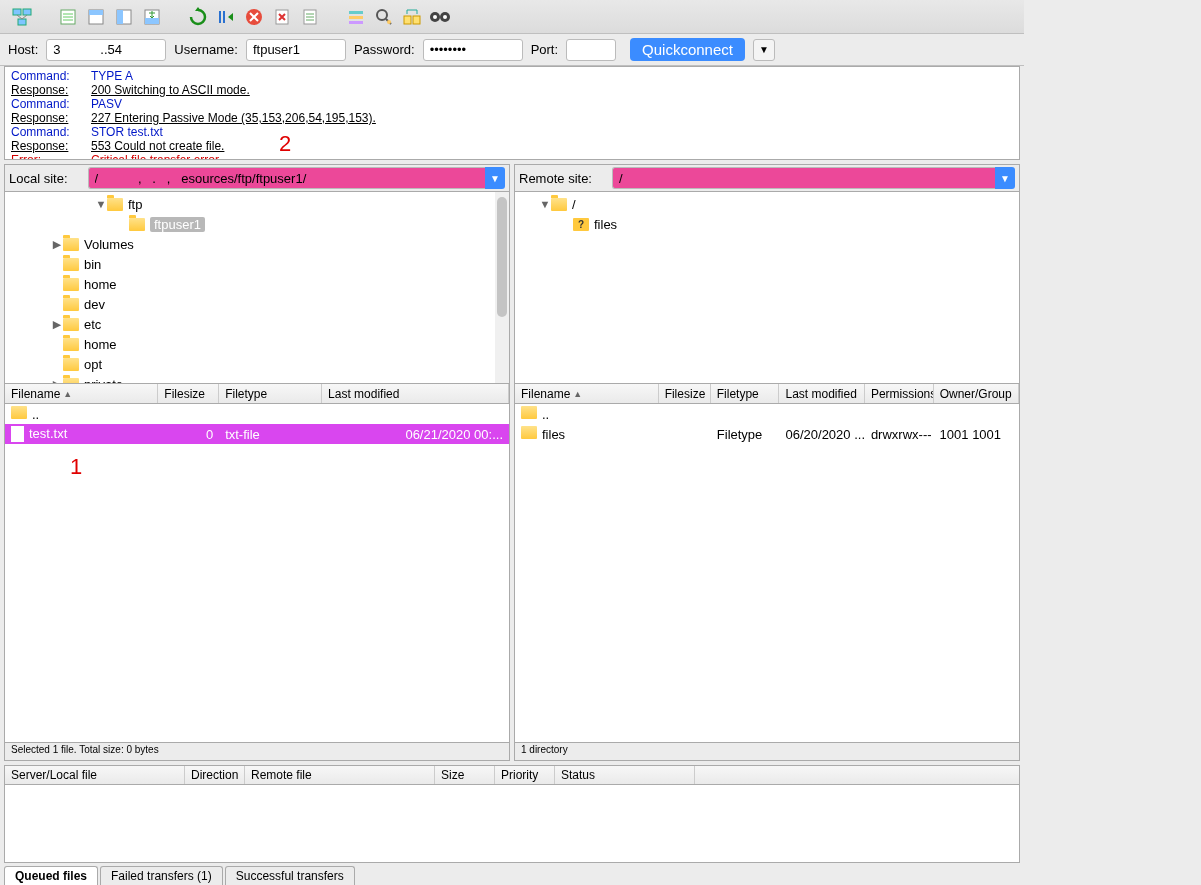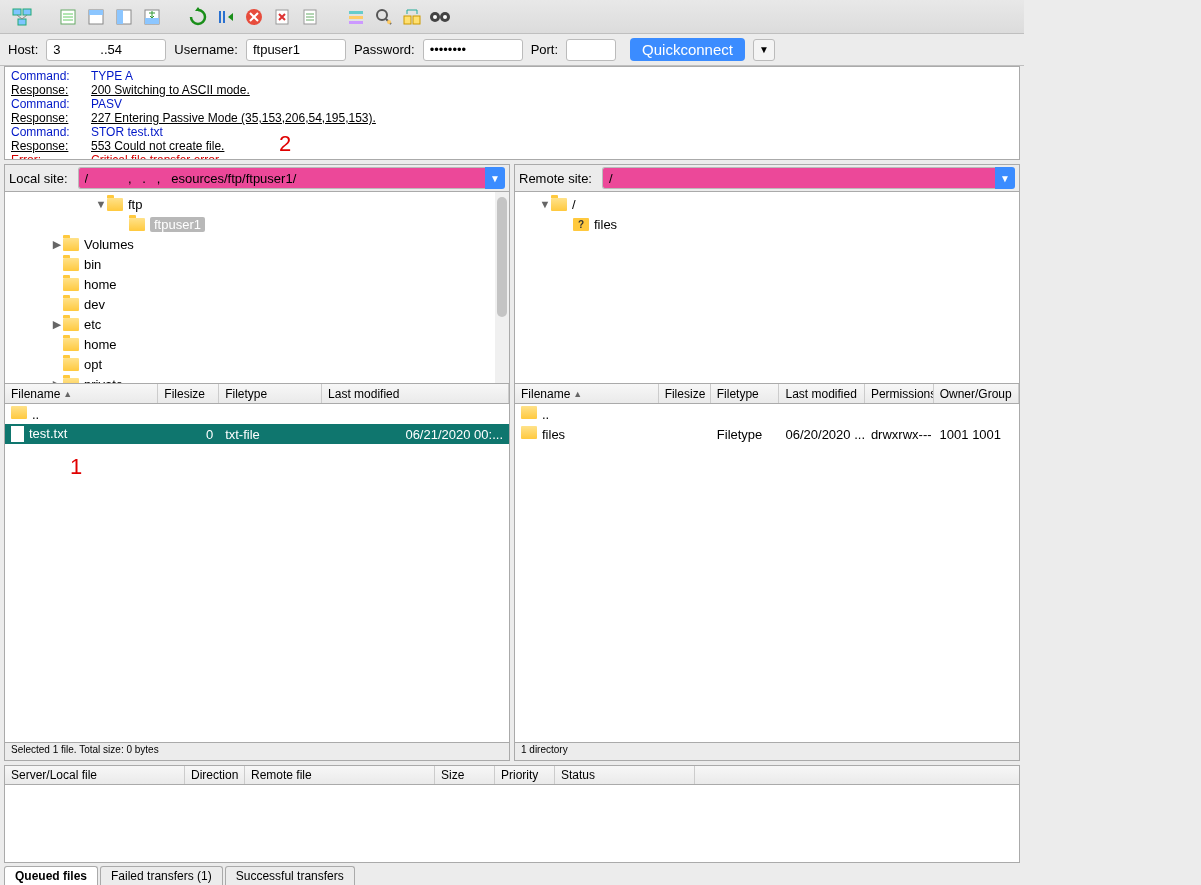--- a/index.html
+++ b/index.html
@@ -23,41 +23,41 @@
 .log-line { display: flex; }
 .log-label { width: 80px; flex-shrink: 0; }
 .blue { color: #0017c7; }
 .green { color: #000000; text-decoration: underline; }
 .red { color: #d20000; }
 .annot { position: absolute; color: #e00000; font-size: 22px; font-weight: 400; pointer-events: none; }
 
 
 .split { flex: 1; display: flex; gap: 4px; padding: 4px; min-height: 0; }
 .col { flex: 1; display: flex; flex-direction: column; min-width: 0; }
-.pathbar { height: 28px; display: flex; align-items: center; padding: 0 4px; gap: 10px; background: #ececec; border: 1px solid #aaa; }
+.pathbar { height: 28px; display: flex; align-items: center; padding: 0 4px; gap: 20px; background: #ececec; border: 1px solid #aaa; }
 .pathbar .combo { flex: 1; display: flex; }
 .pathbar input { flex: 1; border: 1px solid #bbb; border-right: none; border-radius: 3px 0 0 3px; padding: 2px 6px; height: 22px; font-size: 13px; background: #ec4899; }
 .pathbar .dd { width: 20px; height: 22px; background: #3b8cff; border-radius: 0 3px 3px 0; display: flex; align-items: center; justify-content: center; color: #fff; font-size: 10px; cursor: pointer; }
 
 .tree { height: 192px; border: 1px solid #aaa; border-top: none; background: #fff; overflow-y: auto; padding: 2px 4px; position: relative; }
 .tree-row { display: flex; align-items: center; height: 20px; font-size: 13px; cursor: pointer; }
 .tr-ind { display: inline-block; }
 .disclose { width: 12px; font-size: 11px; color: #666; text-align: center; }
 .folder-ic { display: inline-block; width: 16px; height: 13px; background: linear-gradient(#ffe28a,#ffc93e); border-radius: 1px; margin-right: 5px; position: relative; }
 .folder-ic::before { content:""; position:absolute; top:-3px; left:0; width:7px; height:3px; background:#ffc93e; border-radius:1px 1px 0 0; }
 .folder-q { display:inline-block; width:16px; height:13px; background:#ffc93e; border-radius:1px; margin-right:5px; position:relative; font-size:10px; font-weight:bold; color:#333; text-align:center; line-height:13px; }
 .sel-node { background: #b8b8b8; color: #fff; padding: 0 4px; border-radius: 2px; }
 
 .listhdr { display: flex; background: linear-gradient(#f7f7f7,#eaeaea); border: 1px solid #aaa; border-top: none; height: 20px; font-size: 12px; align-items: center; }
 .lh-cell { padding: 0 6px; border-right: 1px solid #ccc; height: 100%; display: flex; align-items: center; white-space: nowrap; overflow: hidden; }
 .sort-ic { font-size: 9px; margin-left: 3px; color: #666; }
 
 .filelist { flex: 1; background: #fff; border: 1px solid #aaa; border-top: none; overflow-y: auto; position: relative; }
 .fl-row { display: flex; align-items: center; height: 20px; font-size: 13px; cursor: pointer; }
-.fl-row.selected { background: #0f766e; color: #fff; }
+.fl-row.selected { background: #d946ef; color: #fff; }
 .fl-cell { padding: 0 6px; overflow: hidden; white-space: nowrap; }
 .file-ic { display: inline-block; width: 13px; height: 16px; background: #fff; border: 1px solid #999; margin-right: 5px; vertical-align: middle; }
 .file-ic.sel { border-color: #fff; }
 
 .statusline { height: 18px; background: #ececec; border: 1px solid #aaa; border-top: none; font-size: 10px; padding: 1px 6px; }
 
 
 .queuehdr { display: flex; background: linear-gradient(#f7f7f7,#eaeaea); border: 1px solid #aaa; height: 20px; font-size: 12px; align-items: center; margin: 0 4px; }
 .queuebody { height: 78px; background: #fff; border: 1px solid #aaa; border-top: none; margin: 0 4px; }
 

